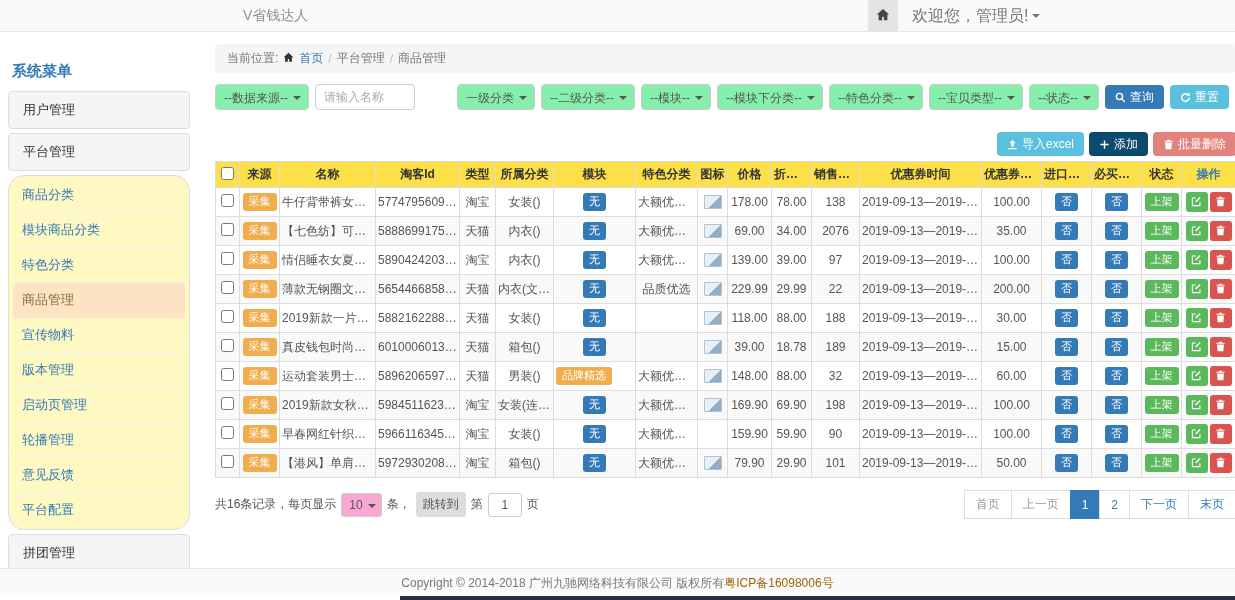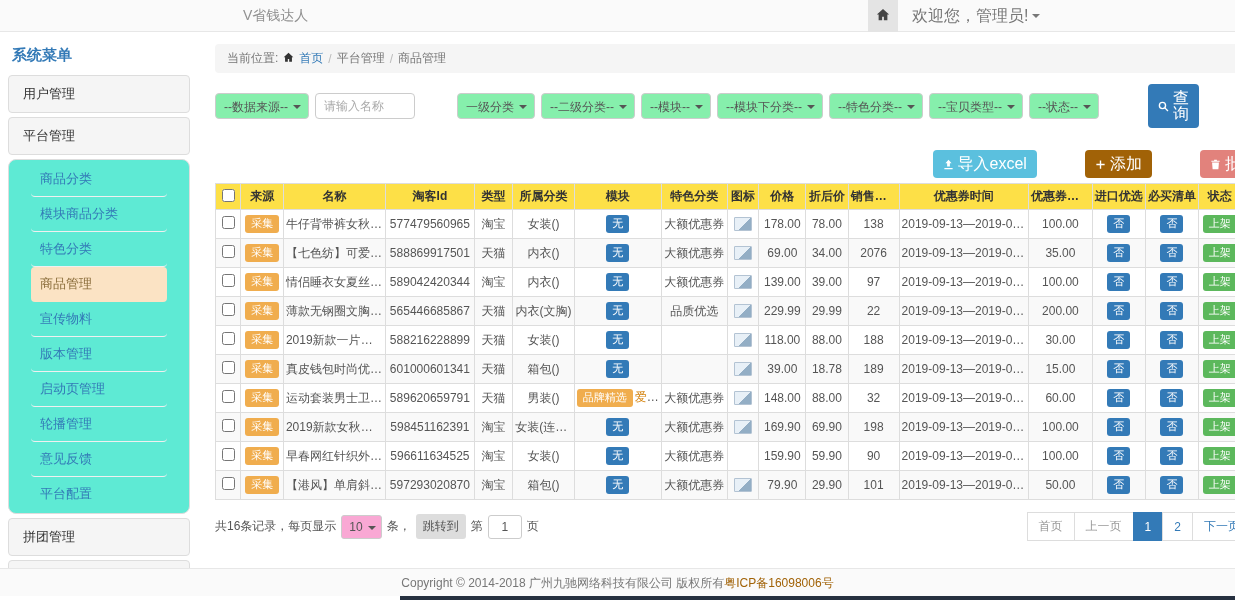--- a/index.html
+++ b/index.html
@@ -10,46 +10,46 @@
   .top-header { height:32px; background:#fafafa; border-bottom:1px solid #e7e7e7; position:relative; }
   .h-title { position:absolute; left:243px; top:7px; font-size:14px; color:#919191; }
   .h-right { position:absolute; right:0; top:0; left:868px; height:32px; display:flex; align-items:center; }
   .home-box { width:30px; height:32px; background:#e4e4e4; display:flex; align-items:center; justify-content:center; cursor:pointer; }
   .welcome { margin-left:14px; color:#777; font-size:16px; cursor:pointer; display:flex; align-items:center; gap:4px; }
   .caret { width:0; height:0; border:4px solid transparent; border-top-color:#777; margin-top:4px; }
 
   
   .layout { display:flex; height:536px; padding:12px 0 0 8px; }
   aside { width:182px; flex:0 0 182px; overflow:hidden; }
-  .s-title { color:#337ab7; font-weight:bold; font-size:15px; margin:2px 0 10px 4px; }
+  .s-title { color:#337ab7; font-weight:bold; font-size:15px; margin:18px 0 10px 4px; }
   .menu-header { background:#f5f5f5; border:1px solid #ddd; border-radius:4px; padding:9px 14px; color:#333; font-size:13px; margin-bottom:4px; cursor:pointer; }
-  .submenu { background:#5eead4; border:1px solid #ddd; border-radius:8px; margin-bottom:4px; padding:2px 22px; }
+  .submenu { background:#fef9c3; border:1px solid #ddd; border-radius:16px; margin-bottom:4px; padding:2px 4px; }
   .submenu-item { display:block; color:#337ab7; font-size:13px; padding:8px 9px; border-bottom:1px solid #f0f0f0; cursor:pointer; border-radius:4px; }
   .submenu-item:last-child { border-bottom:none; }
   .submenu-item.active { background:#fbe3c4; color:#8a6d3b; border-bottom:1px solid transparent; }
 
   main { flex:1; padding:0 2px 0 25px; }
 
   
   .breadcrumb { background:#f5f5f5; border-radius:4px; padding:6px 12px; font-size:12px; color:#777; display:flex; align-items:center; gap:5px; }
   .bc-home { color:#337ab7; text-decoration:none; cursor:pointer; }
   .bc-sep { color:#bbb; }
 
   
   .filters { margin-top:11px; display:flex; align-items:center; gap:6px; flex-wrap:nowrap; }
   .filters > *:nth-child(2) { margin-right:36px; }
   .sel { position:relative; height:26px; border:1px solid #ccc; border-radius:4px; background:#86efac; color:#555; font-size:12px; padding:5px 20px 10px 8px; white-space:nowrap; cursor:pointer; }
   .sel::after { content:""; position:absolute; right:7px; top:11px; border:4px solid transparent; border-top-color:#555; }
   .txt-input { height:26px; width:100px; border:1px solid #ccc; border-radius:4px; padding:0 8px; font-size:12px; color:#555; font-family:inherit; }
   .txt-input::placeholder { color:#aaa; }
-  .btn { display:inline-flex; align-items:center; gap:4px; border:none; border-radius:4px; color:#fff; font-size:16px; padding:6px 10px; cursor:pointer; font-family:inherit; line-height:1;margin-left:43px; }
+  .btn { display:inline-flex; align-items:center; gap:4px; border:none; border-radius:4px; color:#fff; font-size:12px; padding:6px 10px; cursor:pointer; font-family:inherit; line-height:1; }
   .btn svg { display:block; }
   .btn-primary { background:#337ab7; }
   .btn-info { background:#5bc0de; }
-  .btn-success { background:#a16207; }
+  .btn-success { background:#0c4a6e; }
   .btn-danger-light { background:#e2827c; }
 
   
   .actions { margin-top:22px; display:flex; justify-content:flex-end; gap:5px; }
 
   
   table { margin-top:5px; width:100%; border-collapse:collapse; table-layout:fixed; font-size:12px; }
   th, td { border:1px solid #ddd; text-align:center; padding:4px 2px; overflow:hidden; white-space:nowrap; text-overflow:ellipsis; }
   th { color:#333; font-weight:bold; height:24px; background:#fde047; }
   th.op-head { color:#337ab7; }

